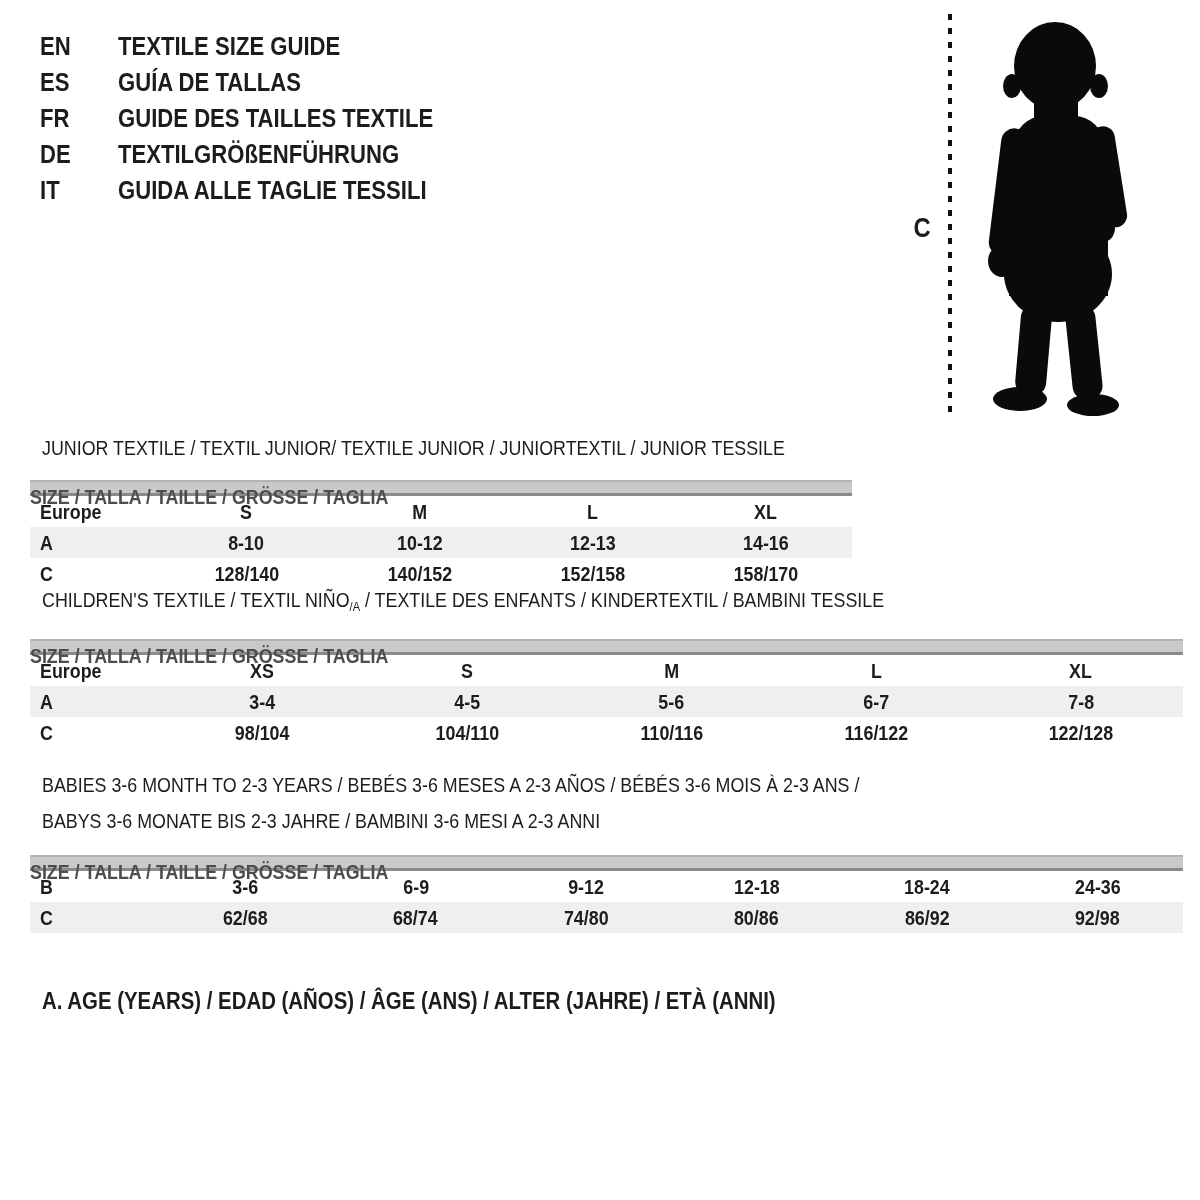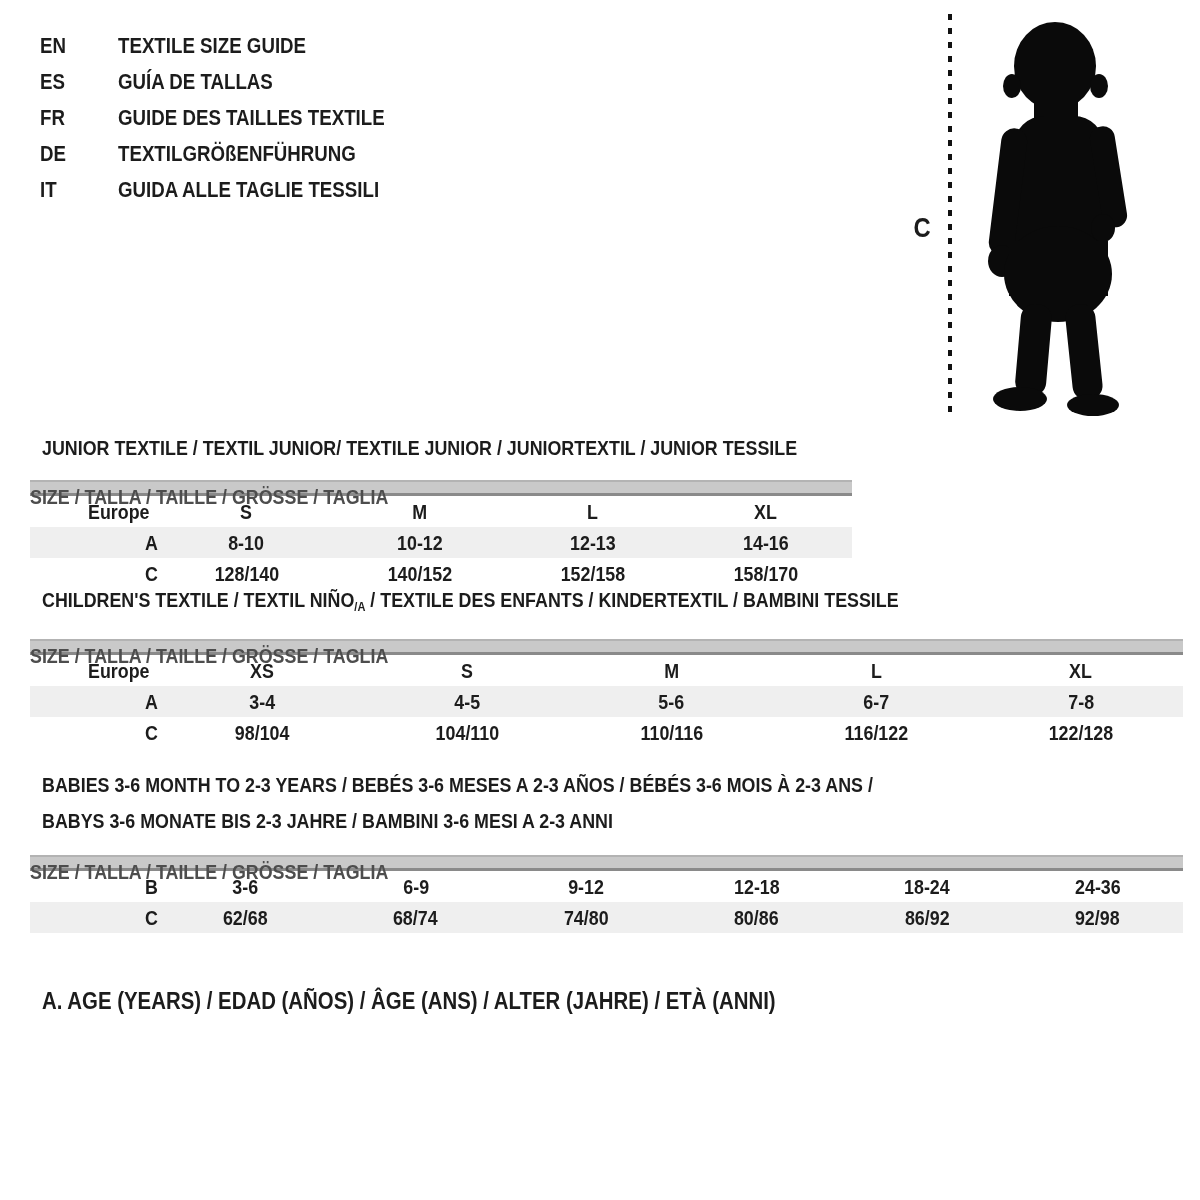--- a/index.html
+++ b/index.html
@@ -21,29 +21,29 @@
   }
   .page{position:relative;width:1200px;height:1200px}
 
   
   .cond{display:inline-block;transform:scaleX(0.85);transform-origin:center;white-space:nowrap}
   .cond.l{transform-origin:left center}
 
   
   .hdr{position:relative;height:420px}
   .langs{position:absolute;top:28px;left:40px}
-  .lang-row{display:flex;line-height:36px;font-size:22px}
+  .lang-row{display:flex;line-height:36px;font-size:26px}
   .lang-code{width:78px}
 
   .figure-c-label{position:absolute;left:912px;top:212px;font-size:28px}
   .dash-line{position:absolute;left:948px;top:14px}
   .toddler{position:absolute;left:962px;top:16px;color:var(--silhouette)}
 
   
-  .sec-title{font-size:21px;line-height:21px;margin:0 0 0 42px;font-weight:bold}
+  .sec-title{font-size:21px;line-height:21px;margin:0 0 0 42px;font-weight:normal}
   .sec-junior .sec-title{margin-top:17px}
   .sec-children .sec-title{}
   .sec-babies .sec-title{margin-top:19px;line-height:36px}
   .sub{font-size:13px;vertical-align:-4px}
 
   .tbl{margin:22px 0 0 30px}
   .sec-babies .tbl{margin-top:16px}
   .tbl.narrow{width:822px}
   .tbl.wide{width:1153px}
 
@@ -53,21 +53,21 @@
     border-top:2px solid #b3b3b3;
     border-bottom:3px solid var(--size-bar-border);
     font-size:21px;color:var(--size-bar-text);
   }
   .row{display:grid;height:31px;line-height:31px;font-size:21px}
   .cols4{grid-template-columns:130px repeat(4,1fr)}
   .cols5{grid-template-columns:130px repeat(5,1fr)}
   .cols6{grid-template-columns:130px repeat(6,1fr)}
   .row.alt{background:var(--alt-row-bg)}
   .cell{text-align:center}
-  .cell.lbl{text-align:right;padding-left:10px}
+  .cell.lbl{text-align:left;padding-left:10px}
 
   
   .legend{margin:48px 0 0 42px;font-size:24px;line-height:39px}
 </style>
 </head>
 <body>
 
 <div class="page">
 
   <header class="hdr">

